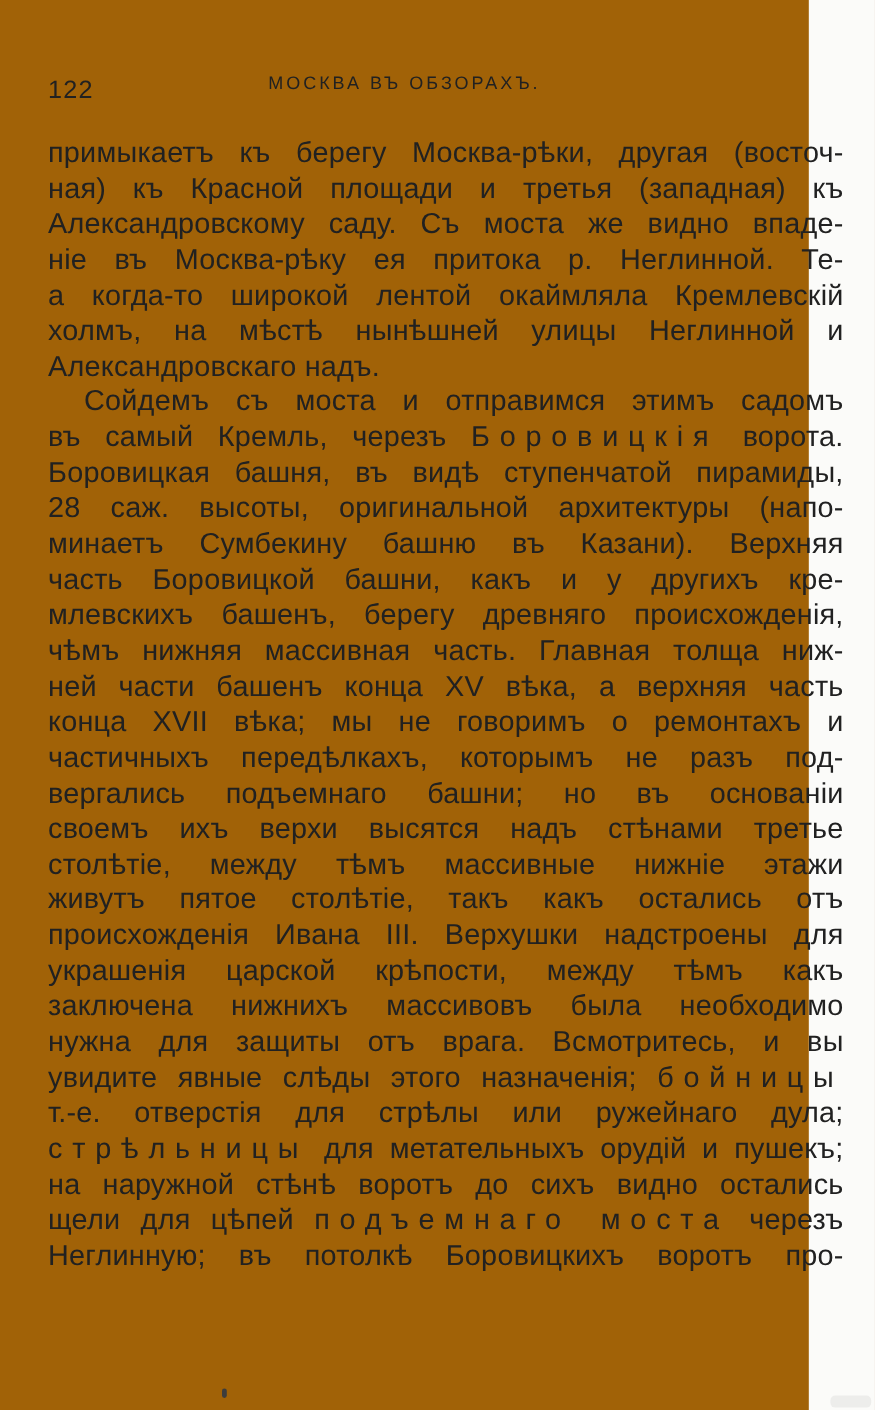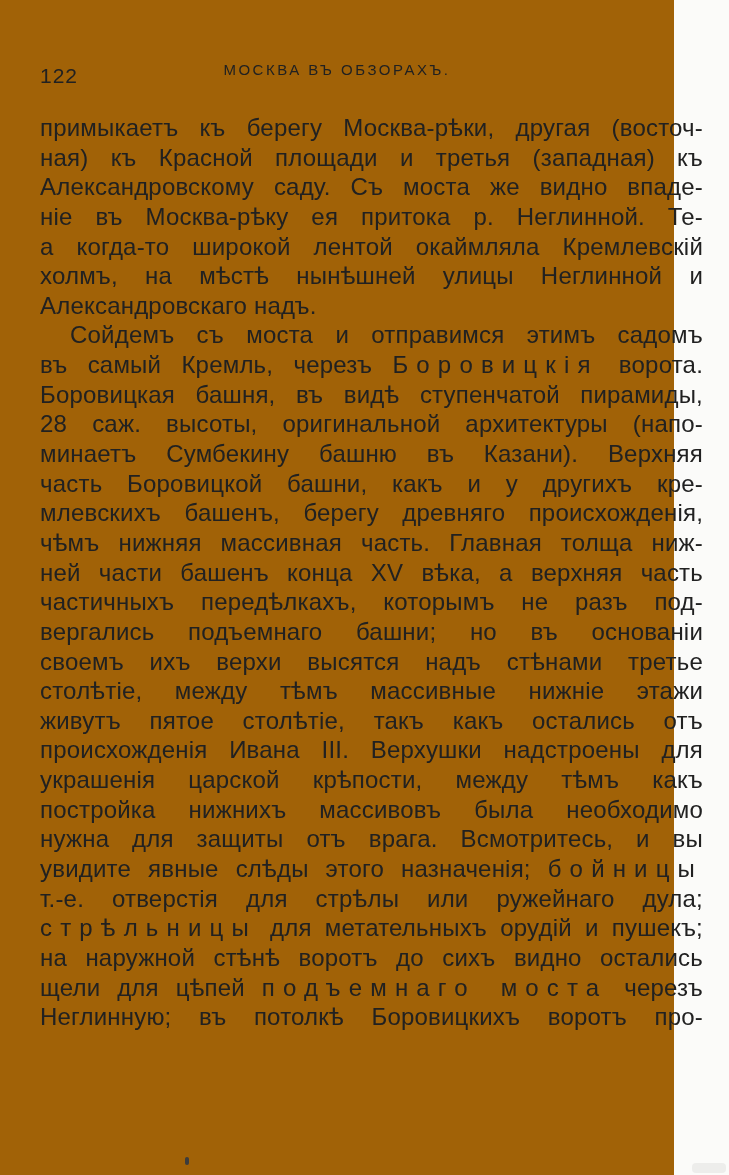--- a/index.html
+++ b/index.html
@@ -94,28 +94,29 @@
       <div class="line rag"><span>Александровскаго надъ.</span></div>
       <div class="line ind"><span>Сойдемъ съ моста и отправимся этимъ садомъ</span></div>
       <div class="line"><span>въ самый Кремль, черезъ </span><span class="sp">Боровицкія</span><span> ворота.</span></div>
       <div class="line"><span>Боровицкая башня, въ видѣ ступенчатой пирамиды,</span></div>
       <div class="line"><span>28 саж. высоты, оригинальной архитектуры (напо-</span></div>
       <div class="line"><span>минаетъ Сумбекину башню въ Казани). Верхняя</span></div>
       <div class="line"><span>часть Боровицкой башни, какъ и у другихъ кре-</span></div>
       <div class="line"><span>млевскихъ башенъ, берегу древняго происхожденія,</span></div>
       <div class="line"><span>чѣмъ нижняя массивная часть. Главная толща ниж-</span></div>
       <div class="line"><span>ней части башенъ конца XV вѣка, а верхняя часть</span></div>
+      <div class="line"><span>конца XVII вѣка; мы не говоримъ о ремонтахъ и</span></div>
       <div class="line"><span>частичныхъ передѣлкахъ, которымъ не разъ под-</span></div>
       <div class="line"><span>вергались подъемнаго башни; но въ основаніи</span></div>
       <div class="line"><span>своемъ ихъ верхи высятся надъ стѣнами третье</span></div>
       <div class="line"><span>столѣтіе, между тѣмъ массивные нижніе этажи</span></div>
       <div class="line"><span>живутъ пятое столѣтіе, такъ какъ остались отъ</span></div>
       <div class="line"><span>происхожденія Ивана III. Верхушки надстроены для</span></div>
       <div class="line"><span>украшенія царской крѣпости, между тѣмъ какъ</span></div>
-      <div class="line"><span>постройка нижнихъ массивовъ была необходимо</span></div>
+      <div class="line"><span>заключена нижнихъ массивовъ была необходимо</span></div>
       <div class="line"><span>нужна для защиты отъ врага. Всмотритесь, и вы</span></div>
       <div class="line"><span>увидите явные слѣды этого назначенія; </span><span class="sp">бойницы</span></div>
       <div class="line"><span>т.-е. отверстія для стрѣлы или ружейнаго дула;</span></div>
       <div class="line"><span class="sp">стрѣльницы</span><span> для метательныхъ орудій и пушекъ;</span></div>
       <div class="line"><span>на наружной стѣнѣ воротъ до сихъ видно остались</span></div>
       <div class="line"><span>щели для цѣпей </span><span class="sp">подъемнаго моста</span><span> черезъ</span></div>
       <div class="line"><span>Неглинную; въ потолкѣ Боровицкихъ воротъ про-</span></div>
     </div>
   <div class="speck"></div>
   <div class="smudge"></div>

